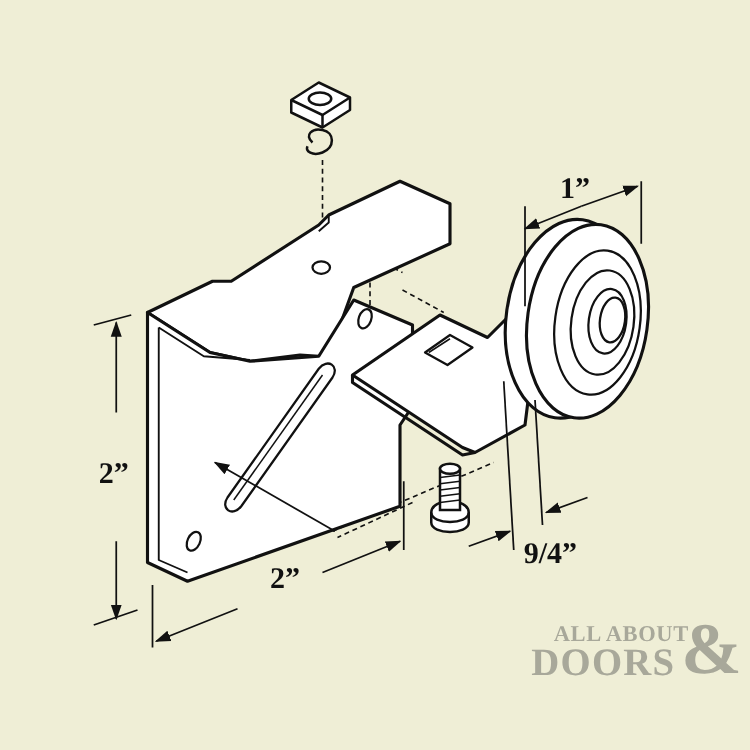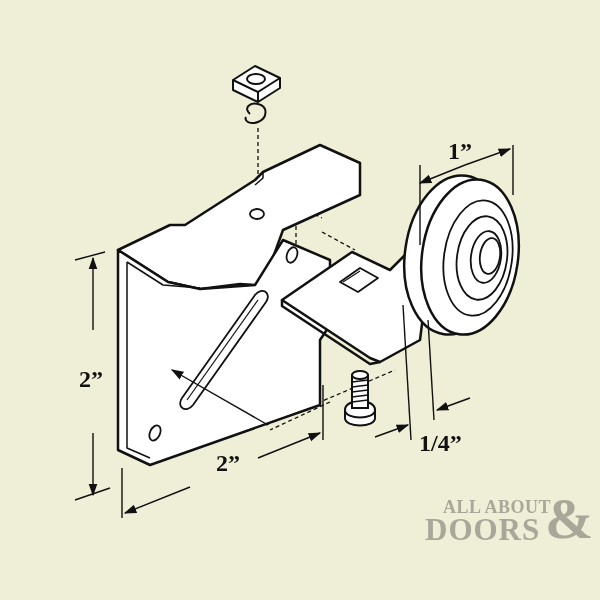--- a/index.html
+++ b/index.html
@@ -117,19 +117,19 @@
     <line x1="403" y1="305" x2="411" y2="440"></line>
     <line x1="428" y1="320" x2="434" y2="420"></line>
     <line x1="375" y1="437" x2="408" y2="425" marker-end="url(#arr)"></line>
     <line x1="470" y1="398" x2="437" y2="410" marker-end="url(#arr)"></line>
   </g>
 </svg>
 
 <div class="dim-label" style="left:79px; top:366px;">2”</div>
 <div class="dim-label" style="left:216px; top:450px;">2”</div>
 <div class="dim-label" style="left:448px; top:138px;">1”</div>
-<div class="dim-label" style="left:419px; top:430px;">1/4”</div>
+<div class="dim-label" style="left:419px; top:430px;">9/4”</div>
 
 <div class="brand">
   <div class="l1">ALL ABOUT</div>
   <div class="l2">DOORS</div>
   <span class="amp">&amp;</span>
 </div>
 
 </body></html>

